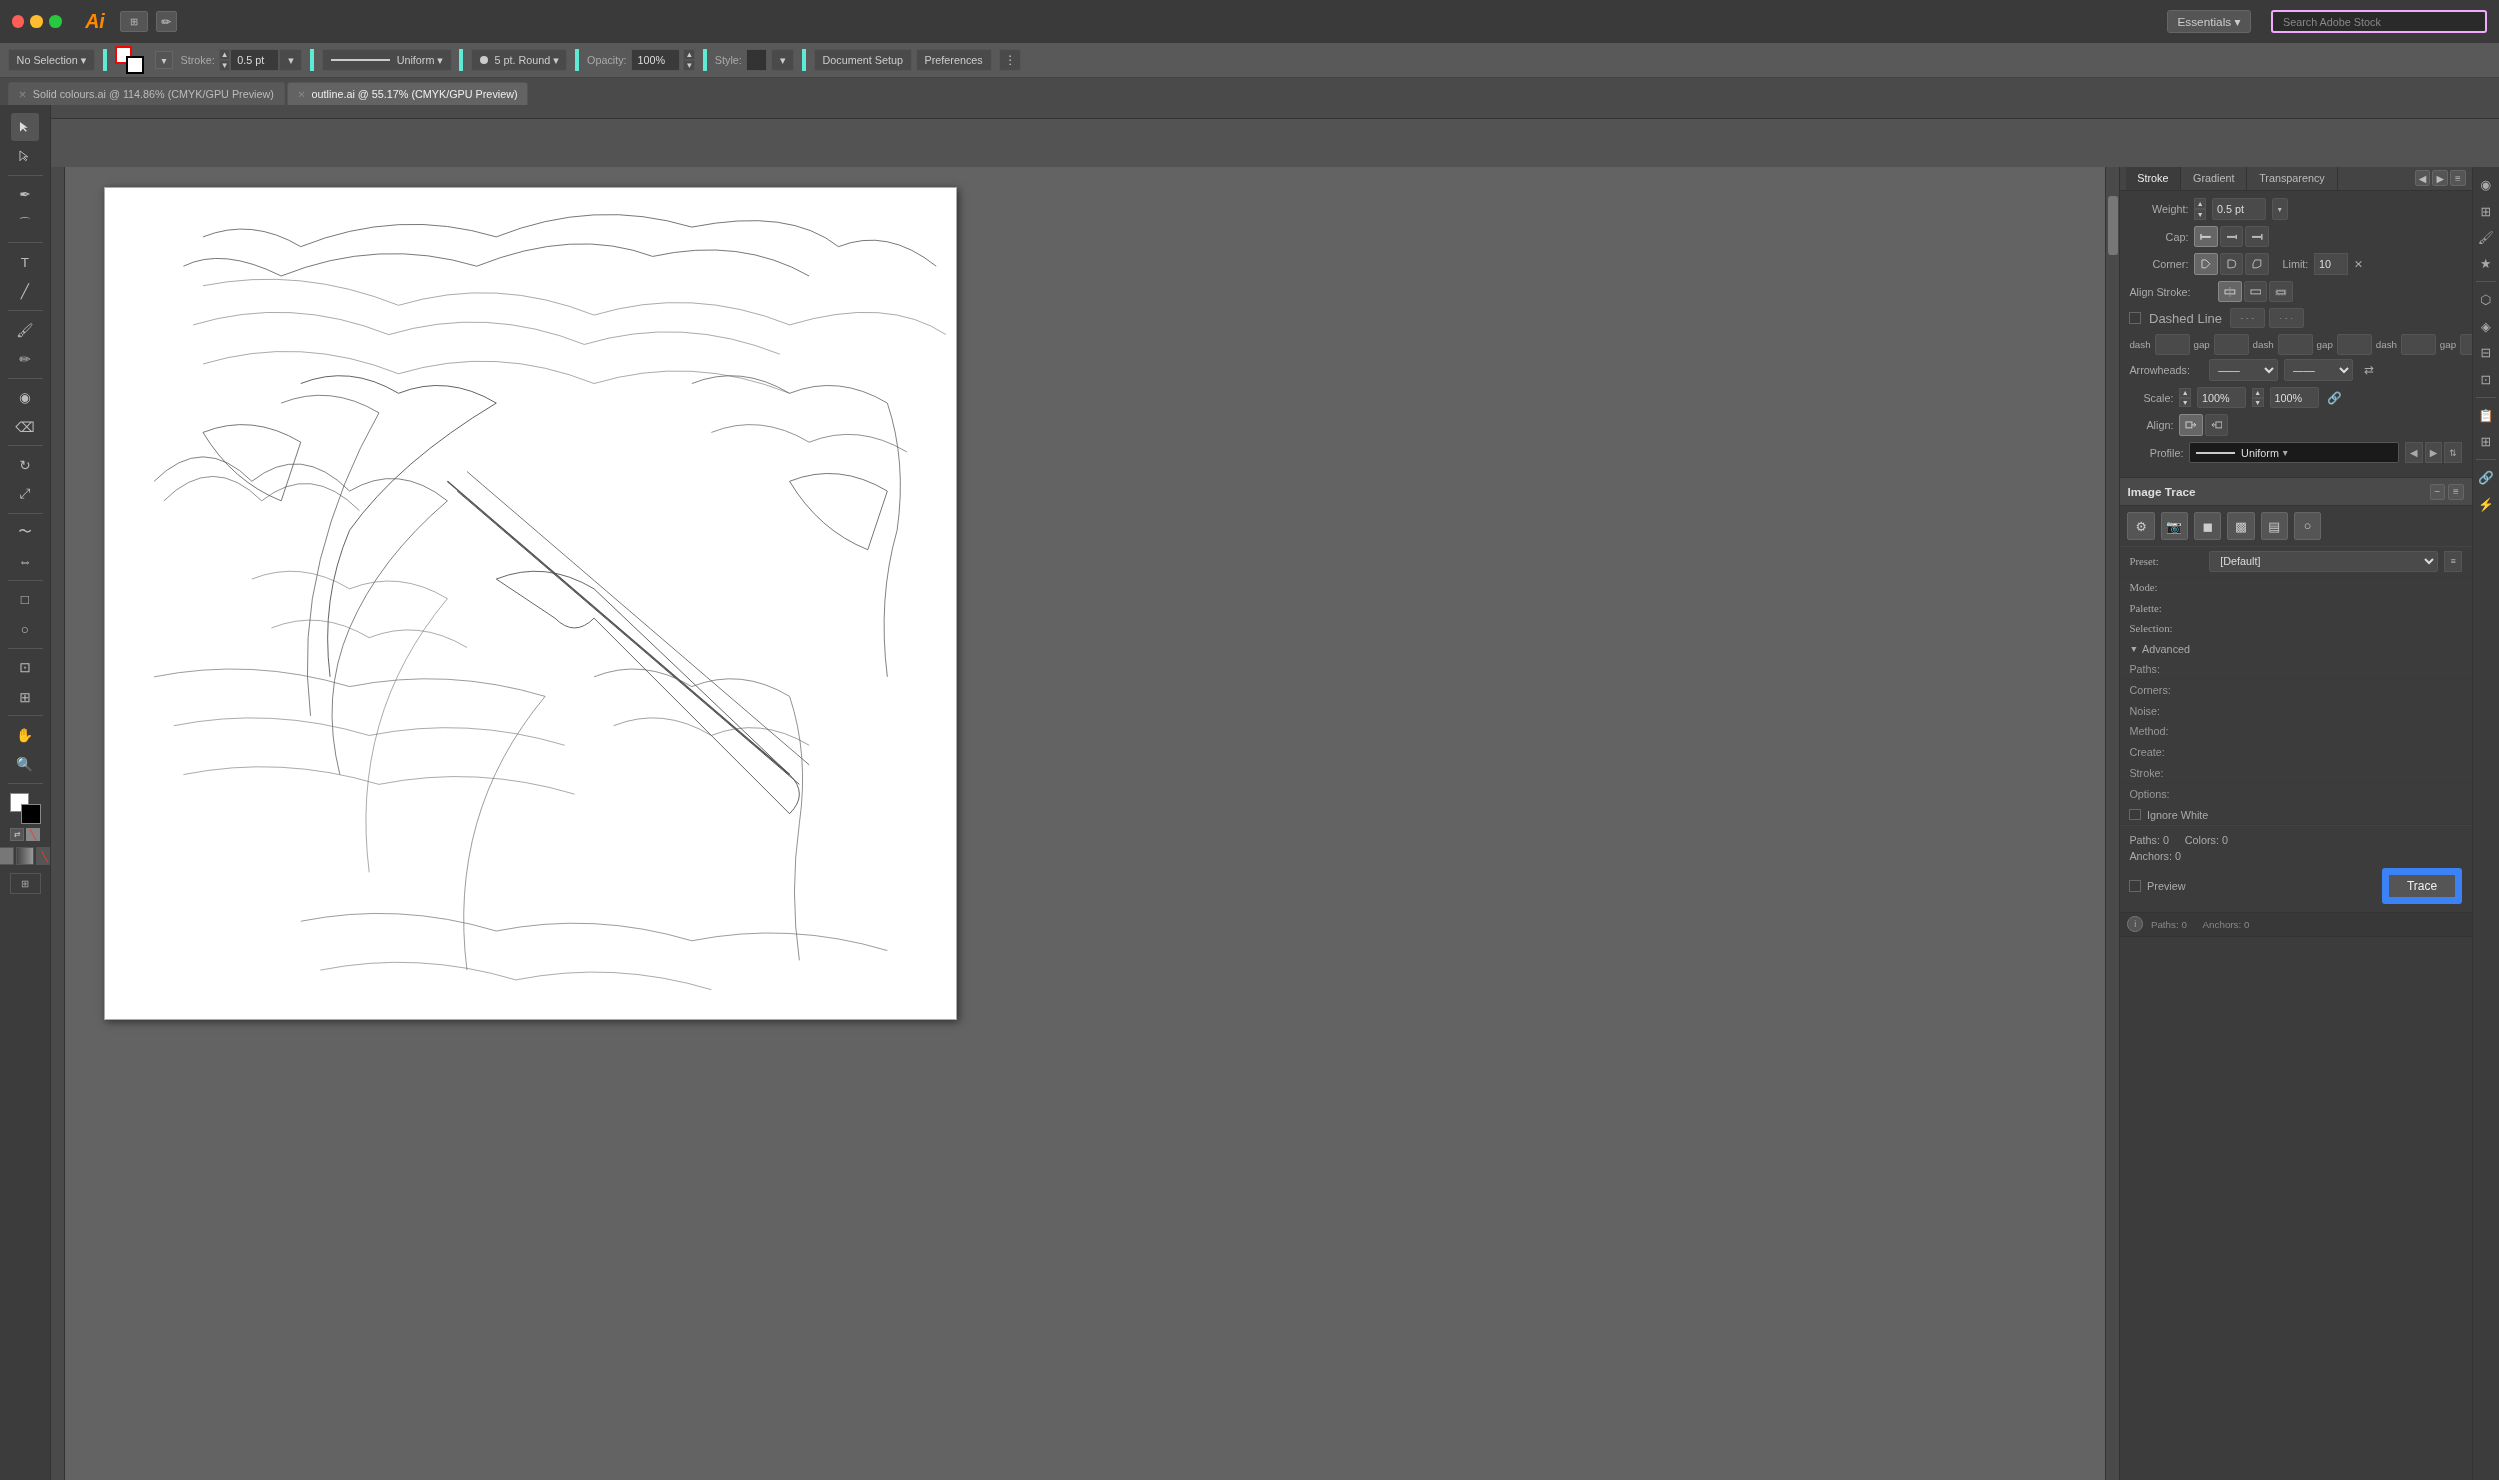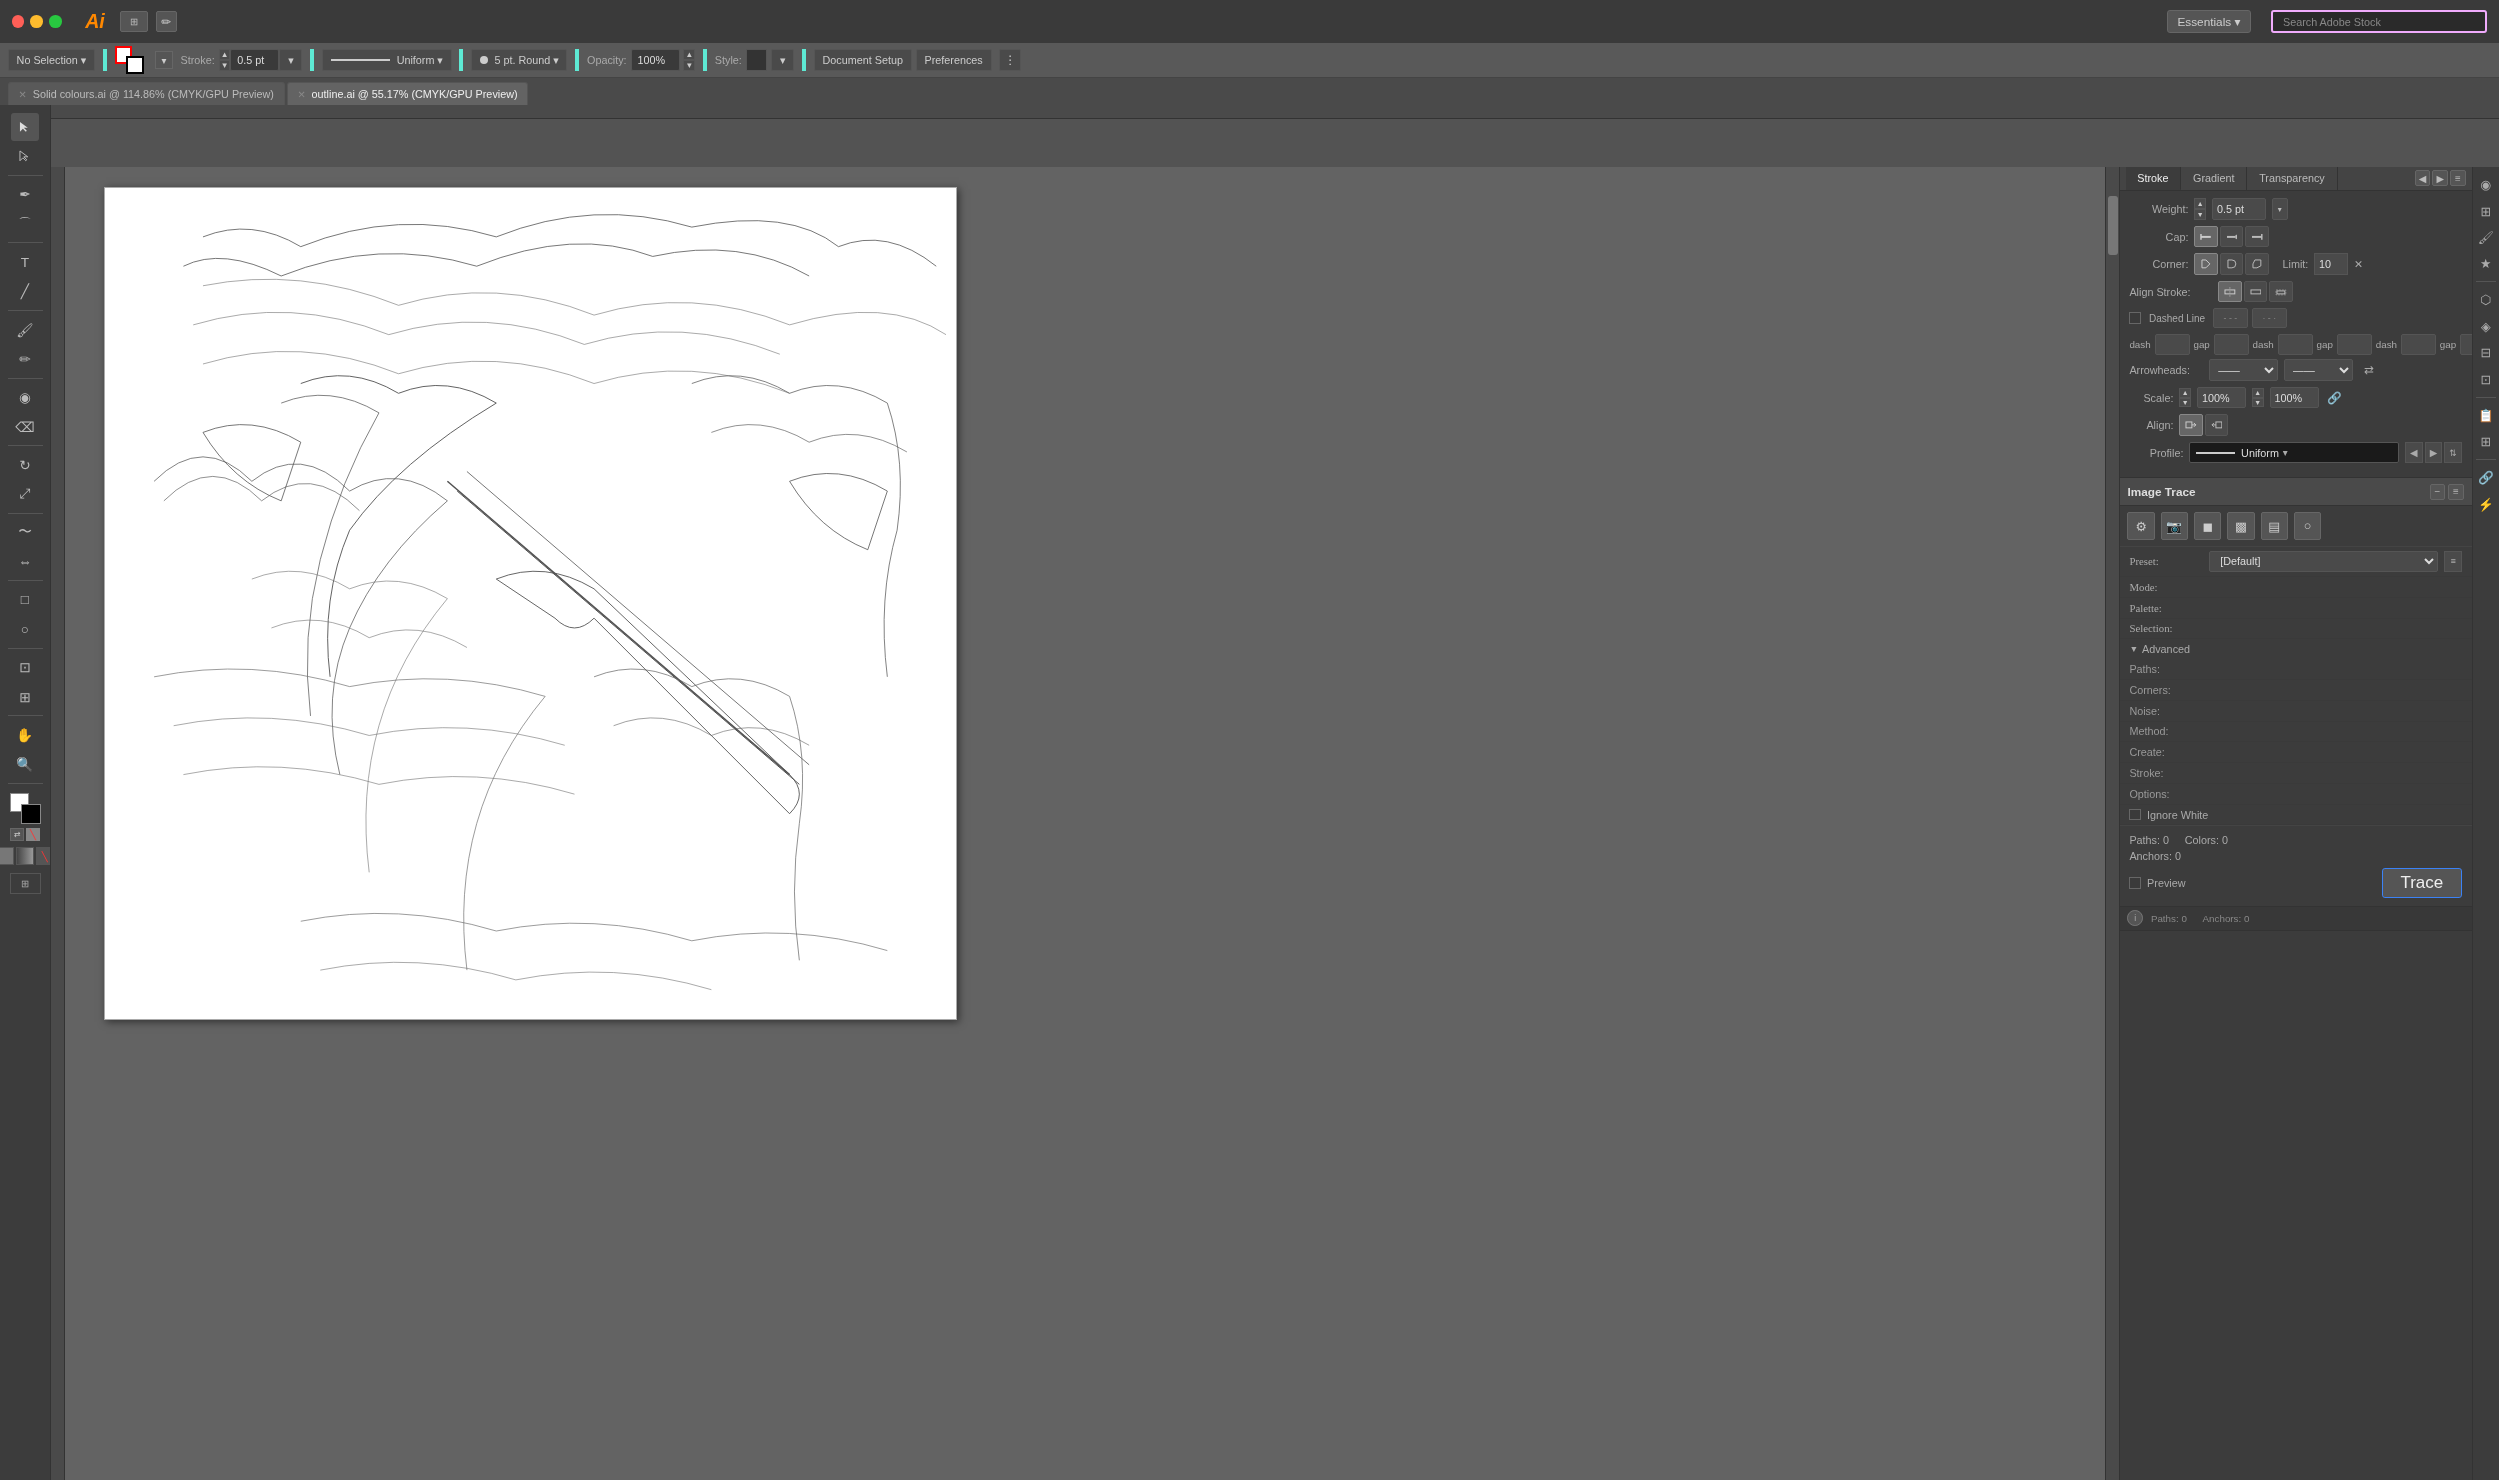--- a/index.html
+++ b/index.html
@@ -438,25 +438,25 @@
     }
     .stat { color: #aaa; font-size: 10.8px; }
     .trace-action-row {
       display: flex;
       justify-content: space-between;
       align-items: center;
     }
     .preview-check { display: flex; align-items: center; gap: 5.9px; }
     .trace-btn {
       background: #555;
-      border: 1px solid #3b82f6;
+      border: 7px solid #3b82f6;
       border-radius: 2.9px;
       color: #eee;
       padding: 3.9px 17.6px;
-      font-size: 17px;
+      font-size: 12px;
     }
 
     
     #right-icons {
       width: 31px;
       background: #3c3c3c;
       border-left: 1px solid #333;
       display: flex;
       flex-direction: column;
       align-items: center;
@@ -814,21 +814,21 @@
                   <svg width="11.8" height="11.8" viewBox="0 0 12 12">
                       <rect x="2" y="5" width="8" height="3" fill="none" stroke="#bbb" stroke-width="1"></rect>
                       <rect x="1" y="4" width="10" height="5" fill="none" stroke="#bbb" stroke-width="0.5" stroke-dasharray="2,1"></rect>
                     </svg>
                 </div>
               </div>
             </div>
 
             <div class="dashed-line-row">
               <div class="checkbox"></div>
-              <span style="color:#aaa;font-size:10px;">Dashed Line</span>
+              <span style="color:#aaa;font-size:13px;">Dashed Line</span>
               <div class="dashed-options">
                 <div class="dash-pattern-btn">- - -</div>
                 <div class="dash-pattern-btn">· - ·</div>
               </div>
             </div>
 
             <div class="corners-row" style="display:flex;align-items:center;gap:3.9px;margin-bottom:3.9px;padding-left:0;">
               <span style="color:#aaa;font-size:9.8px;width:29px;text-align:center;">dash</span>
               <input class="gap-input" placeholder="" style="">
               <span style="color:#aaa;font-size:9.8px;width:24.5px;text-align:center;">gap</span>

